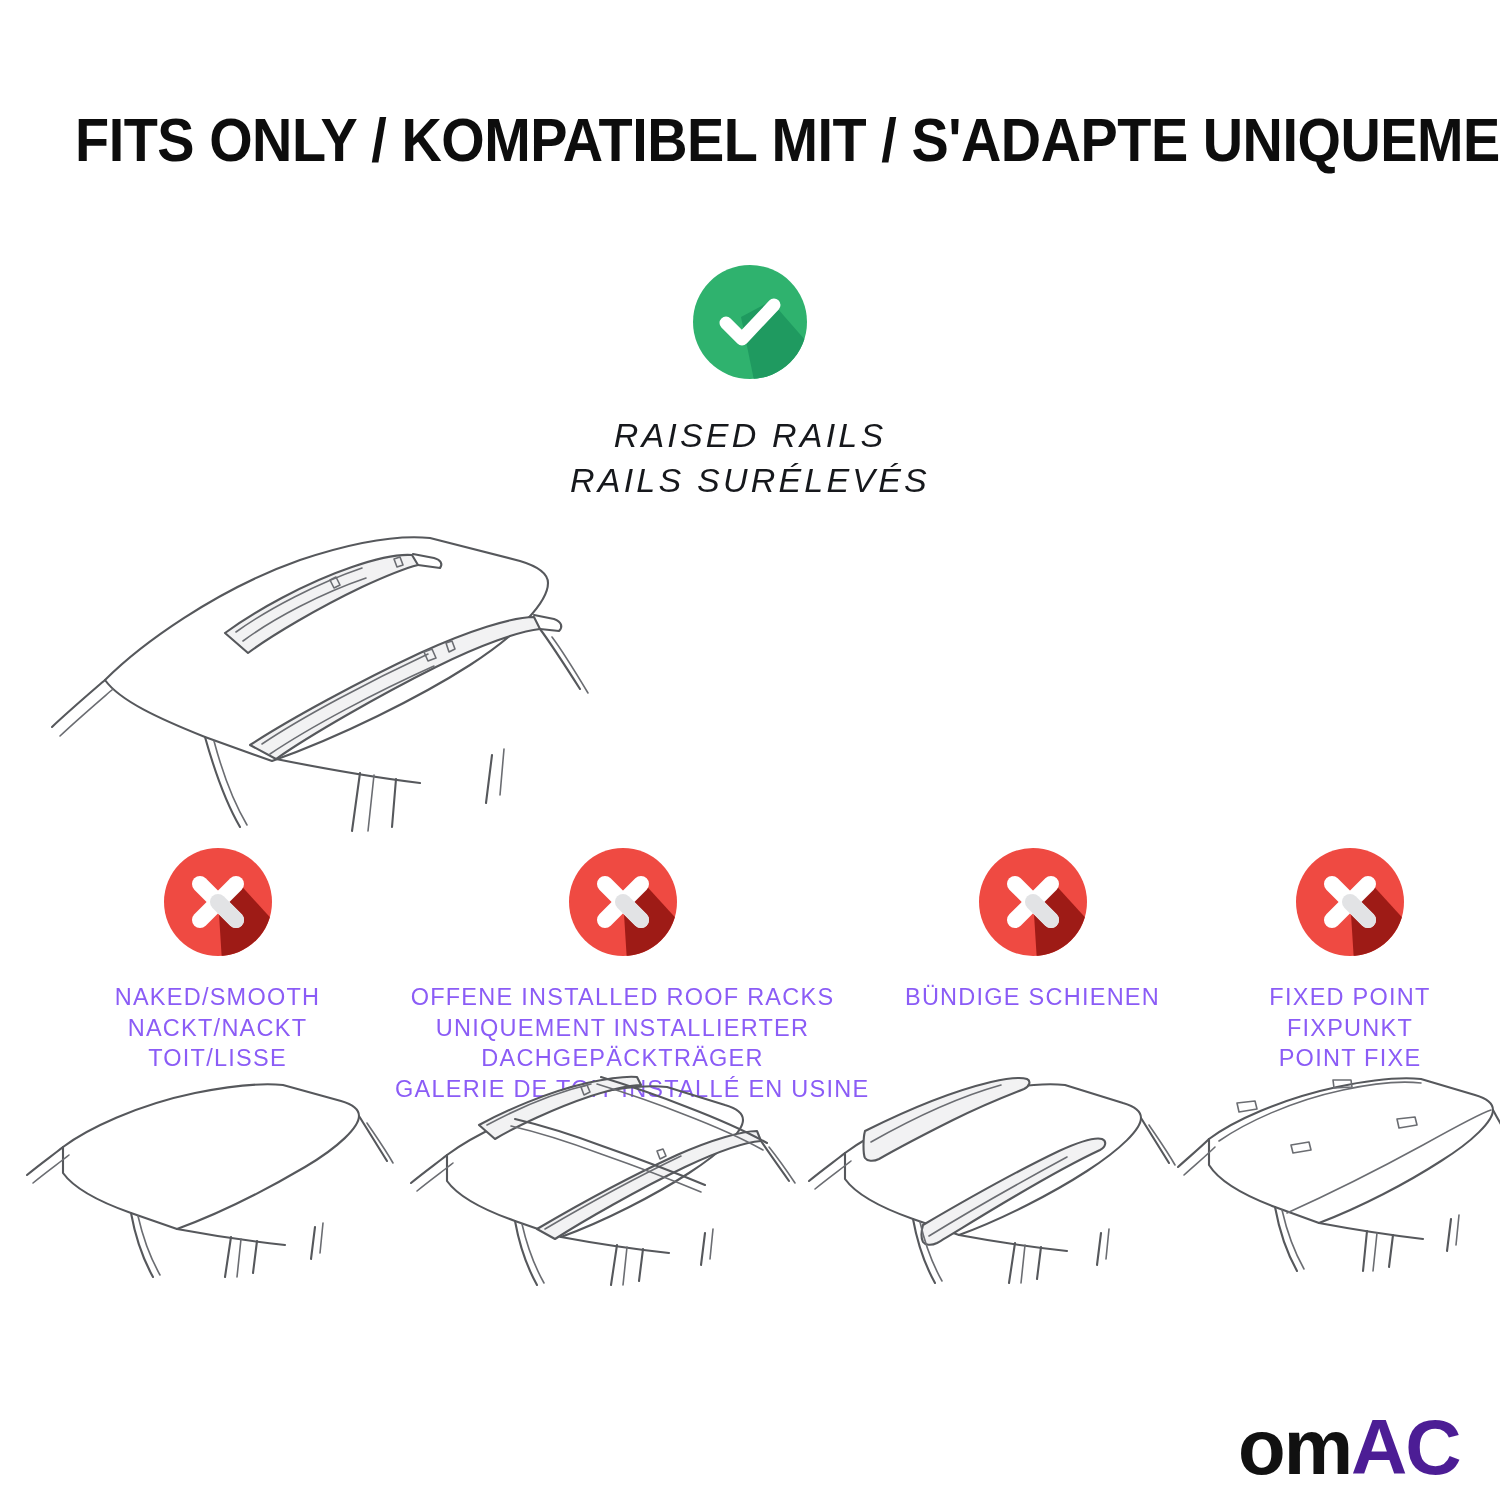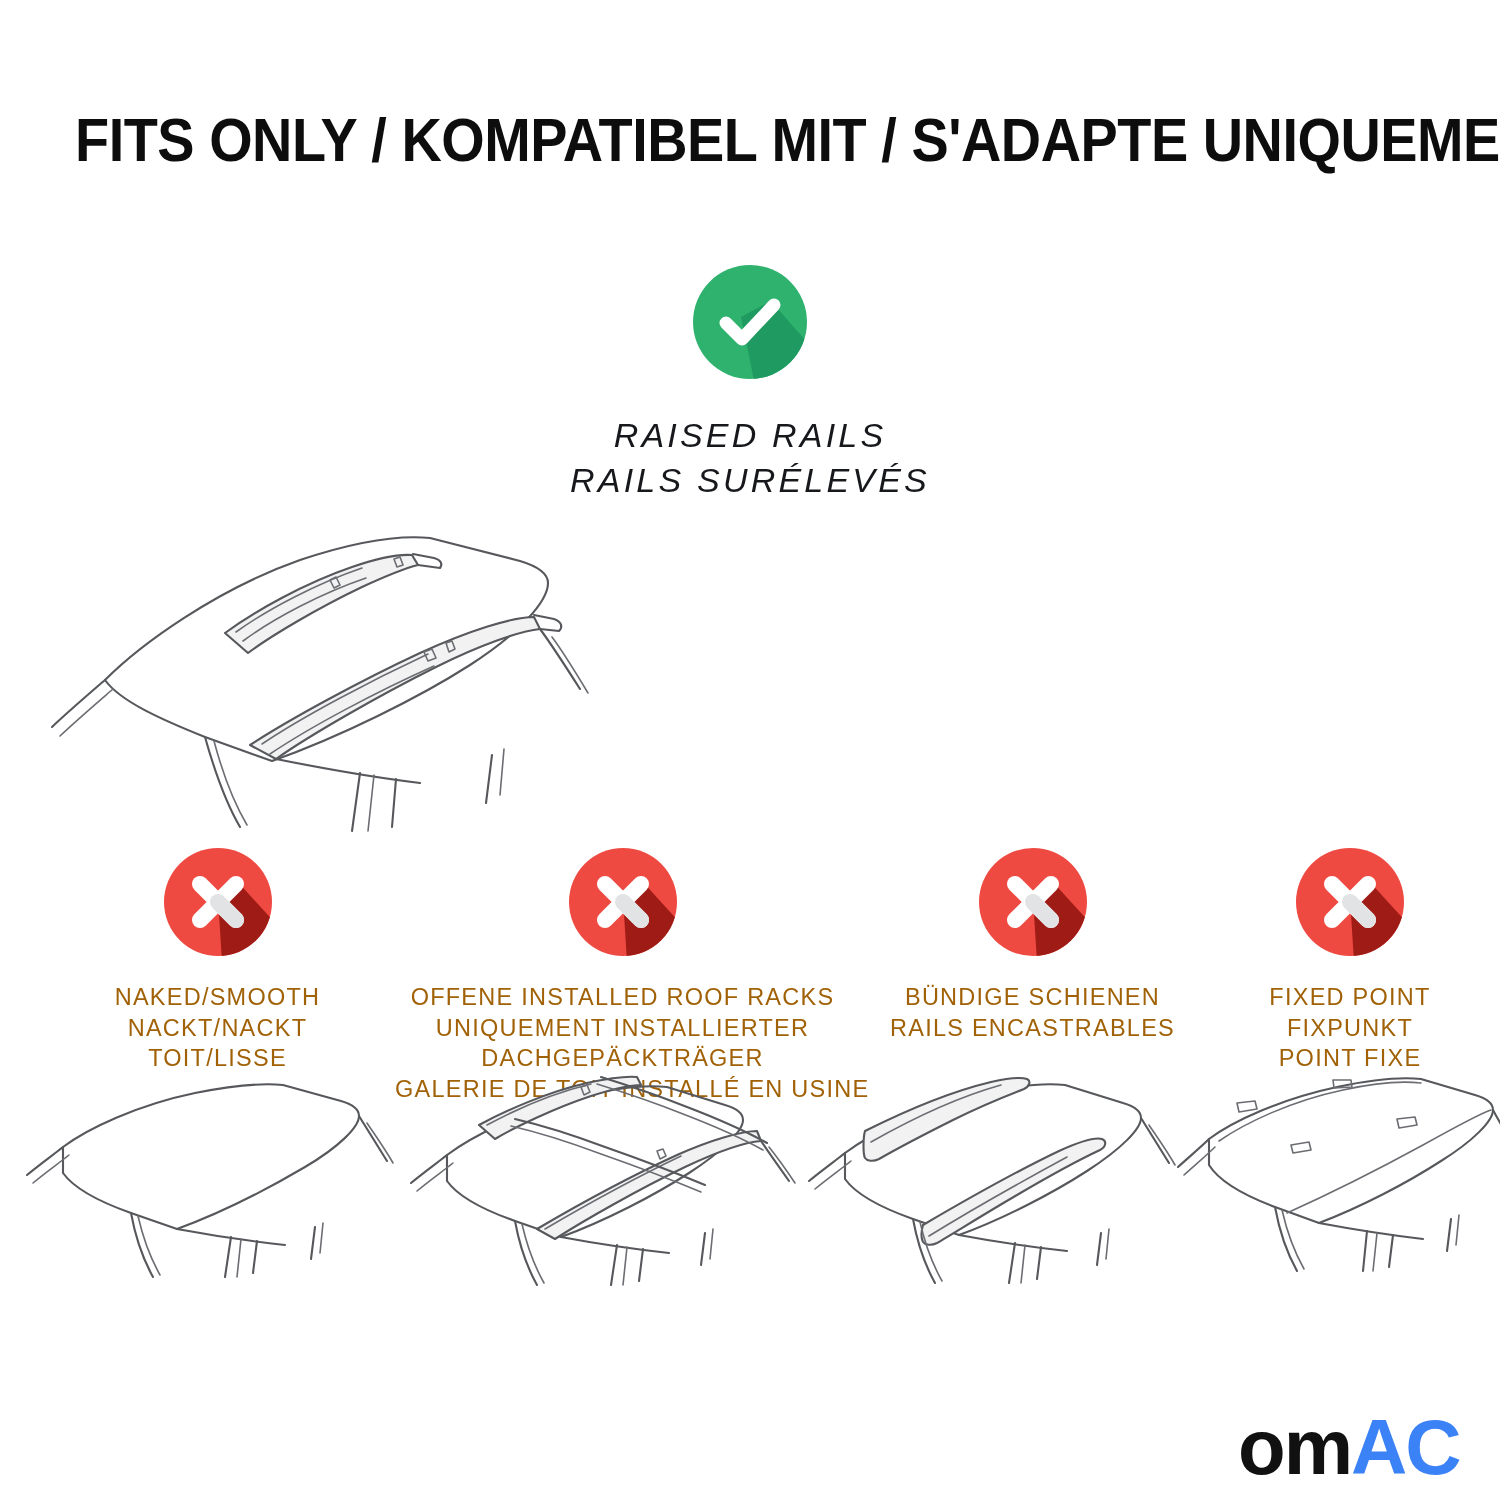--- a/index.html
+++ b/index.html
@@ -44,21 +44,21 @@
 
   
   .denied-row { position:absolute; top:848px; left:0; width:1500px; height:230px; }
   .denied-col { position:absolute; top:0; text-align:center; }
   .denied-col .xicon { display:inline-block; }
   .denied-labels {
     margin-top:22px;
     font-size:23.5px;
     line-height:1.30;
     letter-spacing:1.25px;
-    color:#a16207;
+    color:#8b5cf6;
     white-space:nowrap;
   }
   .c1 { left:40px;   width:355px; }
   .c2 { left:395px;  width:455px; }
   .c3 { left:855px;  width:355px; }
   .c4 { left:1205px; width:290px; }
 
   
   .art-row { position:absolute; top:1063px; left:0; width:1500px; height:235px; }
   .art-cell { position:absolute; top:0; text-align:center; }
@@ -70,21 +70,21 @@
   
   .logo { position:absolute; left:1238px; top:1408px; }
   .logo-text {
     font-family:"Liberation Sans Narrow","Liberation Sans", sans-serif;
     font-weight:700;
     font-size:78px;
     letter-spacing:-2px;
     line-height:1;
   }
   .logo-om { color:#111111; }
-  .logo-ac { color:#3b82f6; }
+  .logo-ac { color:#4c1d95; }
 
   svg { display:block; }
   .ln { fill:none; stroke:#56585c; stroke-width:2.1; stroke-linejoin:round; stroke-linecap:round; }
   .ln-thin { fill:none; stroke:#6b6d72; stroke-width:1.6; stroke-linecap:round; stroke-linejoin:round; }
   .ln-fill { fill:#f2f2f3; stroke:#56585c; stroke-width:2.1; stroke-linejoin:round; stroke-linecap:round; }
 </style>
 </head>
 <body>
 
 <div class="page">
@@ -225,21 +225,20 @@
           </g>
           <g stroke="#ffffff" stroke-width="16" stroke-linecap="round">
             <line x1="36" y1="36" x2="72" y2="72"></line>
             <line x1="72" y1="36" x2="36" y2="72"></line>
           </g>
           <line x1="54" y1="54" x2="72" y2="72" stroke="#e2e3e5" stroke-width="16" stroke-linecap="round"></line>
         </svg>
       </span>
       <div class="denied-labels">
         <div>BÜNDIGE SCHIENEN</div>
-        <div>RAILS ENCASTRABLES</div>
       </div>
     </div>
 
     <div class="denied-col c4">
       <span class="xicon">
         <svg width="108" height="108" viewBox="0 0 108 108" aria-hidden="true">
           <defs>
               <clipPath id="xc4">
                 <circle cx="54" cy="54" r="54"></circle>
               </clipPath>

